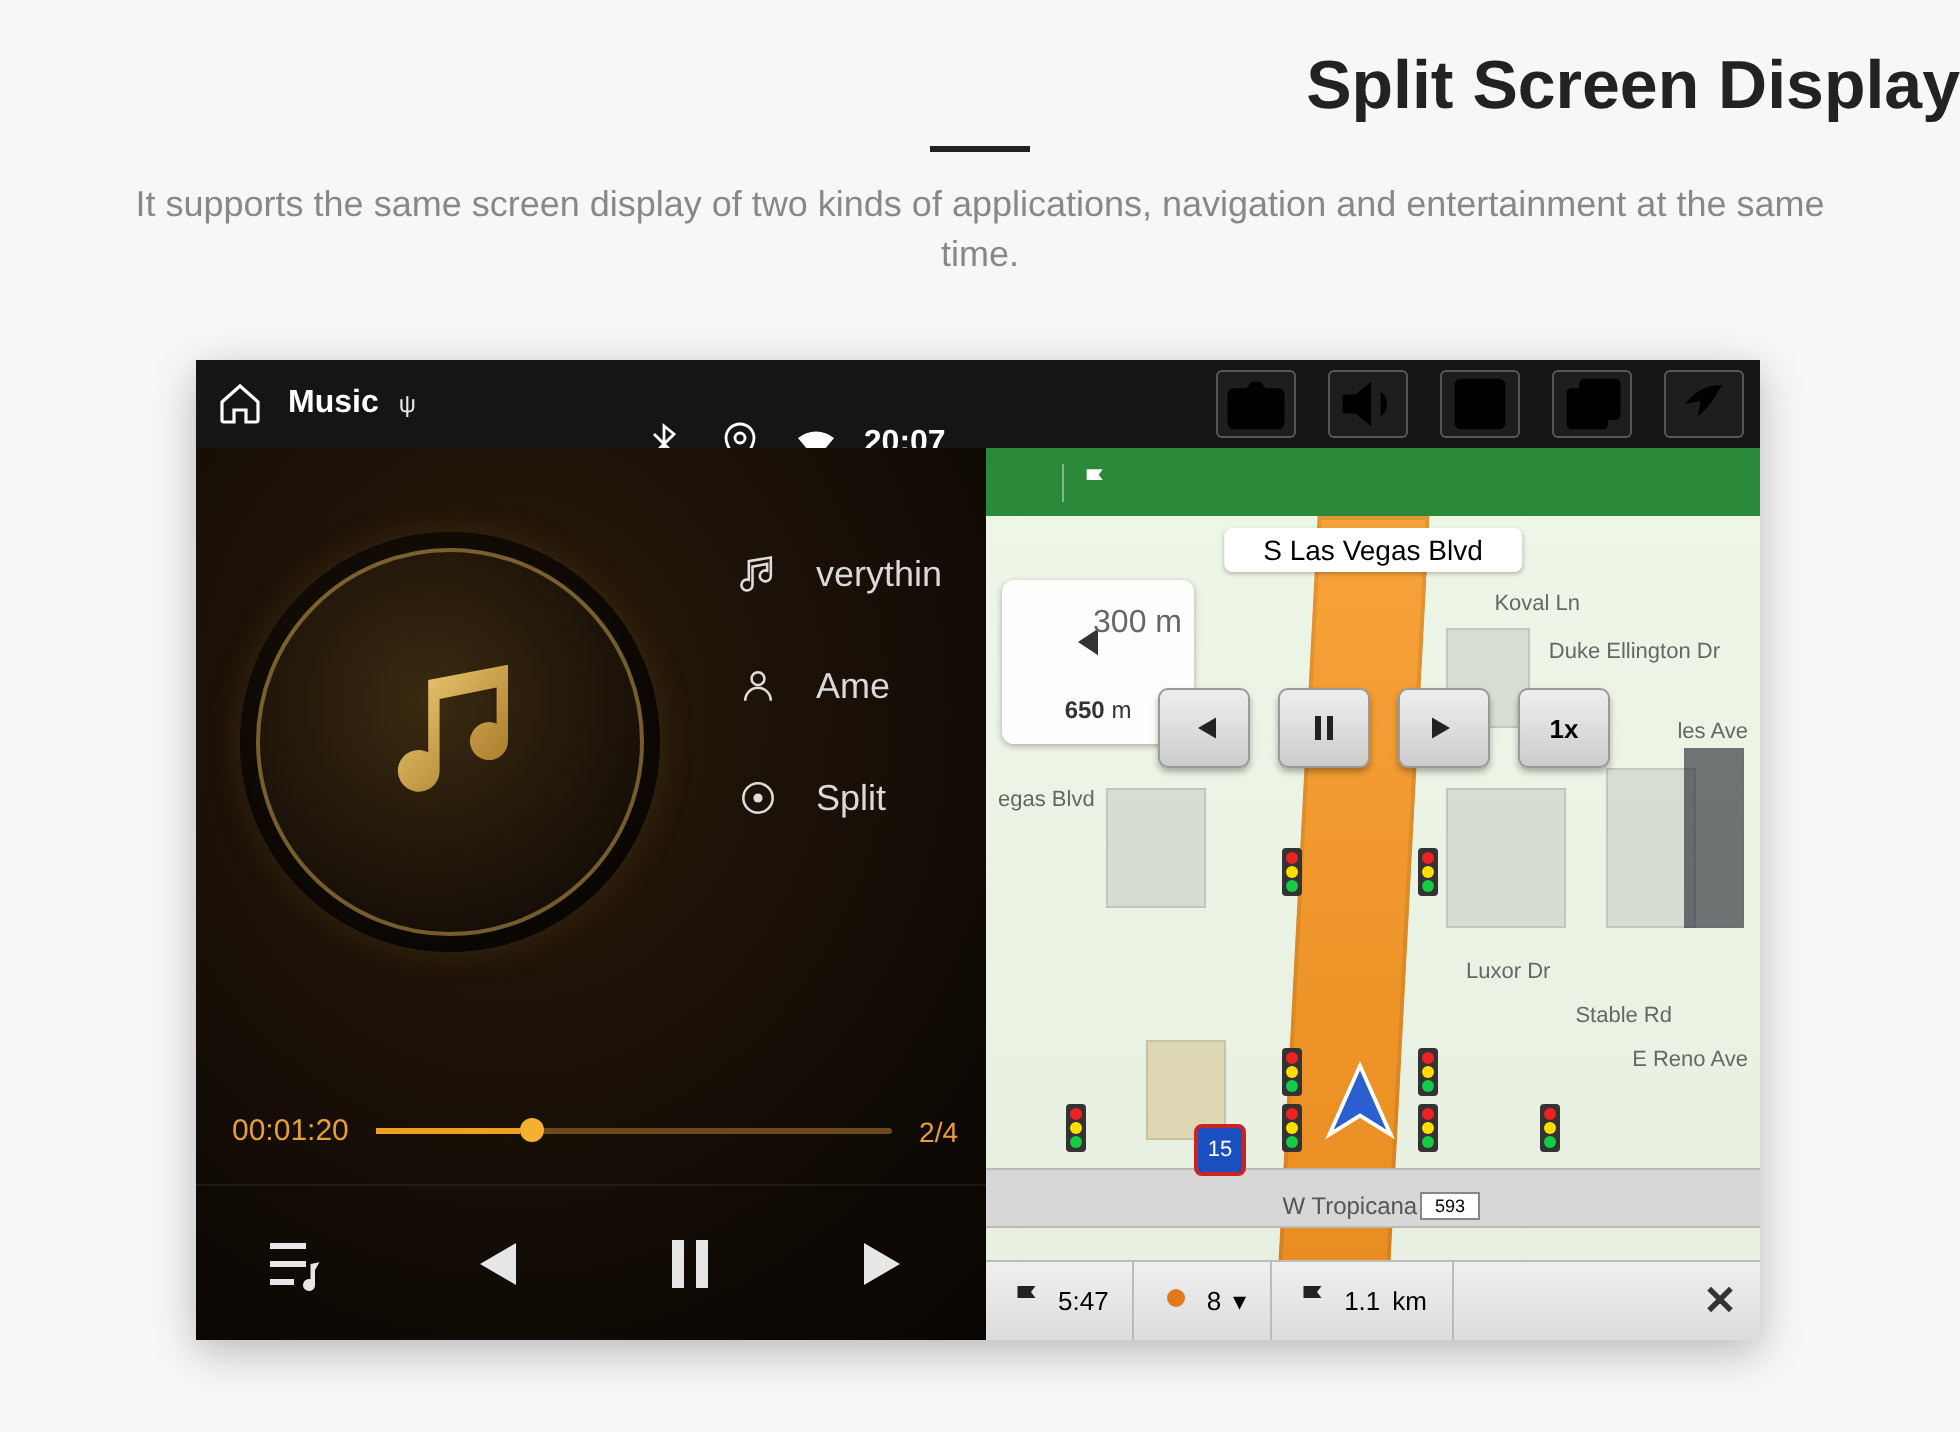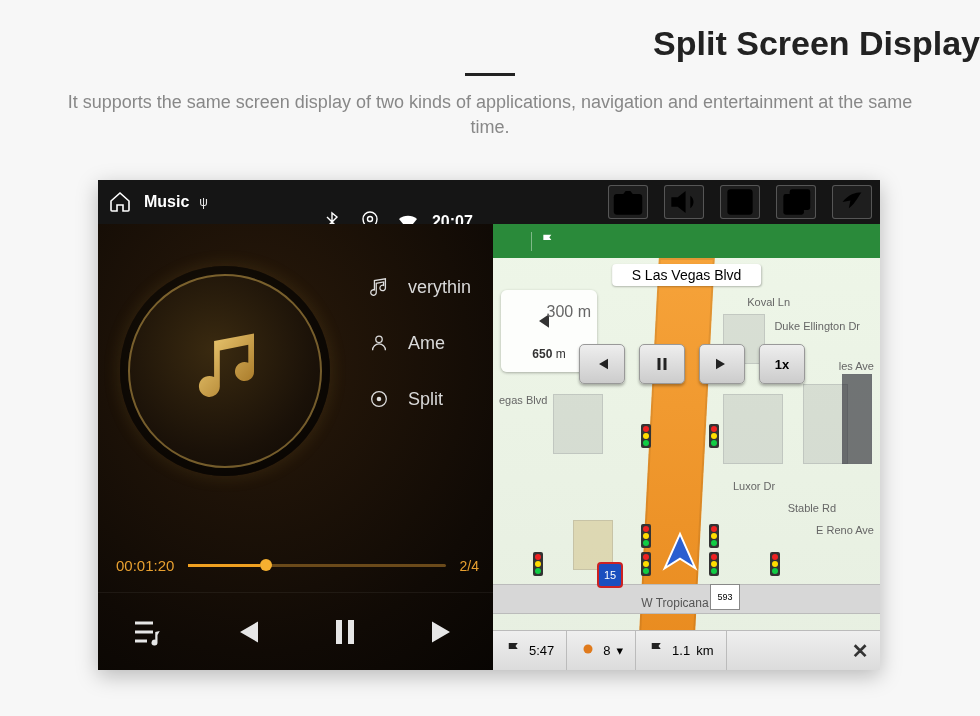--- a/index.html
+++ b/index.html
@@ -189,21 +189,21 @@
   }
   .road-cross {
     position:absolute; left:0; right:0; bottom:56px; height:30px;
     background:#d7d7d7; border-top:1px solid #bbb; border-bottom:1px solid #bbb;
   }
   .road-cross-label {
     position:absolute; left:50%; bottom:60px; transform:translateX(-50%);
     font-size:12px; color:#555;
   }
   .road-exit {
-    position:absolute; right:140px; bottom:60px; width:30px; height:26px;
+    position:absolute; right:140px; bottom:60px; width:30px; height:14px;
     background:#fff; border:1px solid #888; font-size:9px; display:flex; align-items:center; justify-content:center;
   }
   .shield {
     position:absolute; left:104px; bottom:82px; width:26px; height:26px;
     background:#1a4fbf; border-radius:4px; color:#fff; font-size:11px; font-weight:400;
     display:flex; align-items:center; justify-content:center; border:2px solid #c22;
   }
   .nav-arrow {
     position:absolute; left:164px; bottom:90px;
   }

